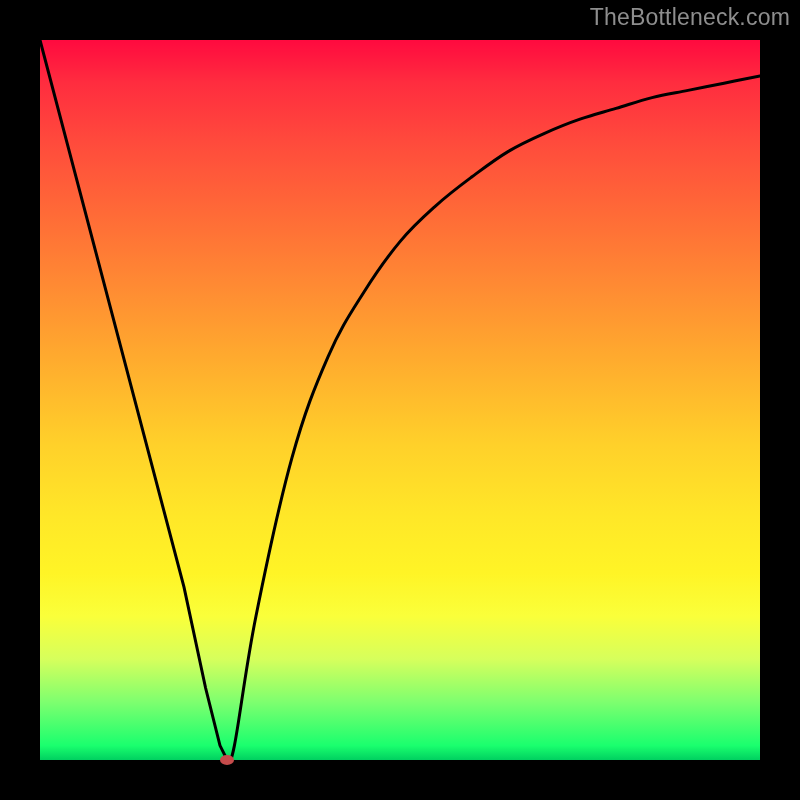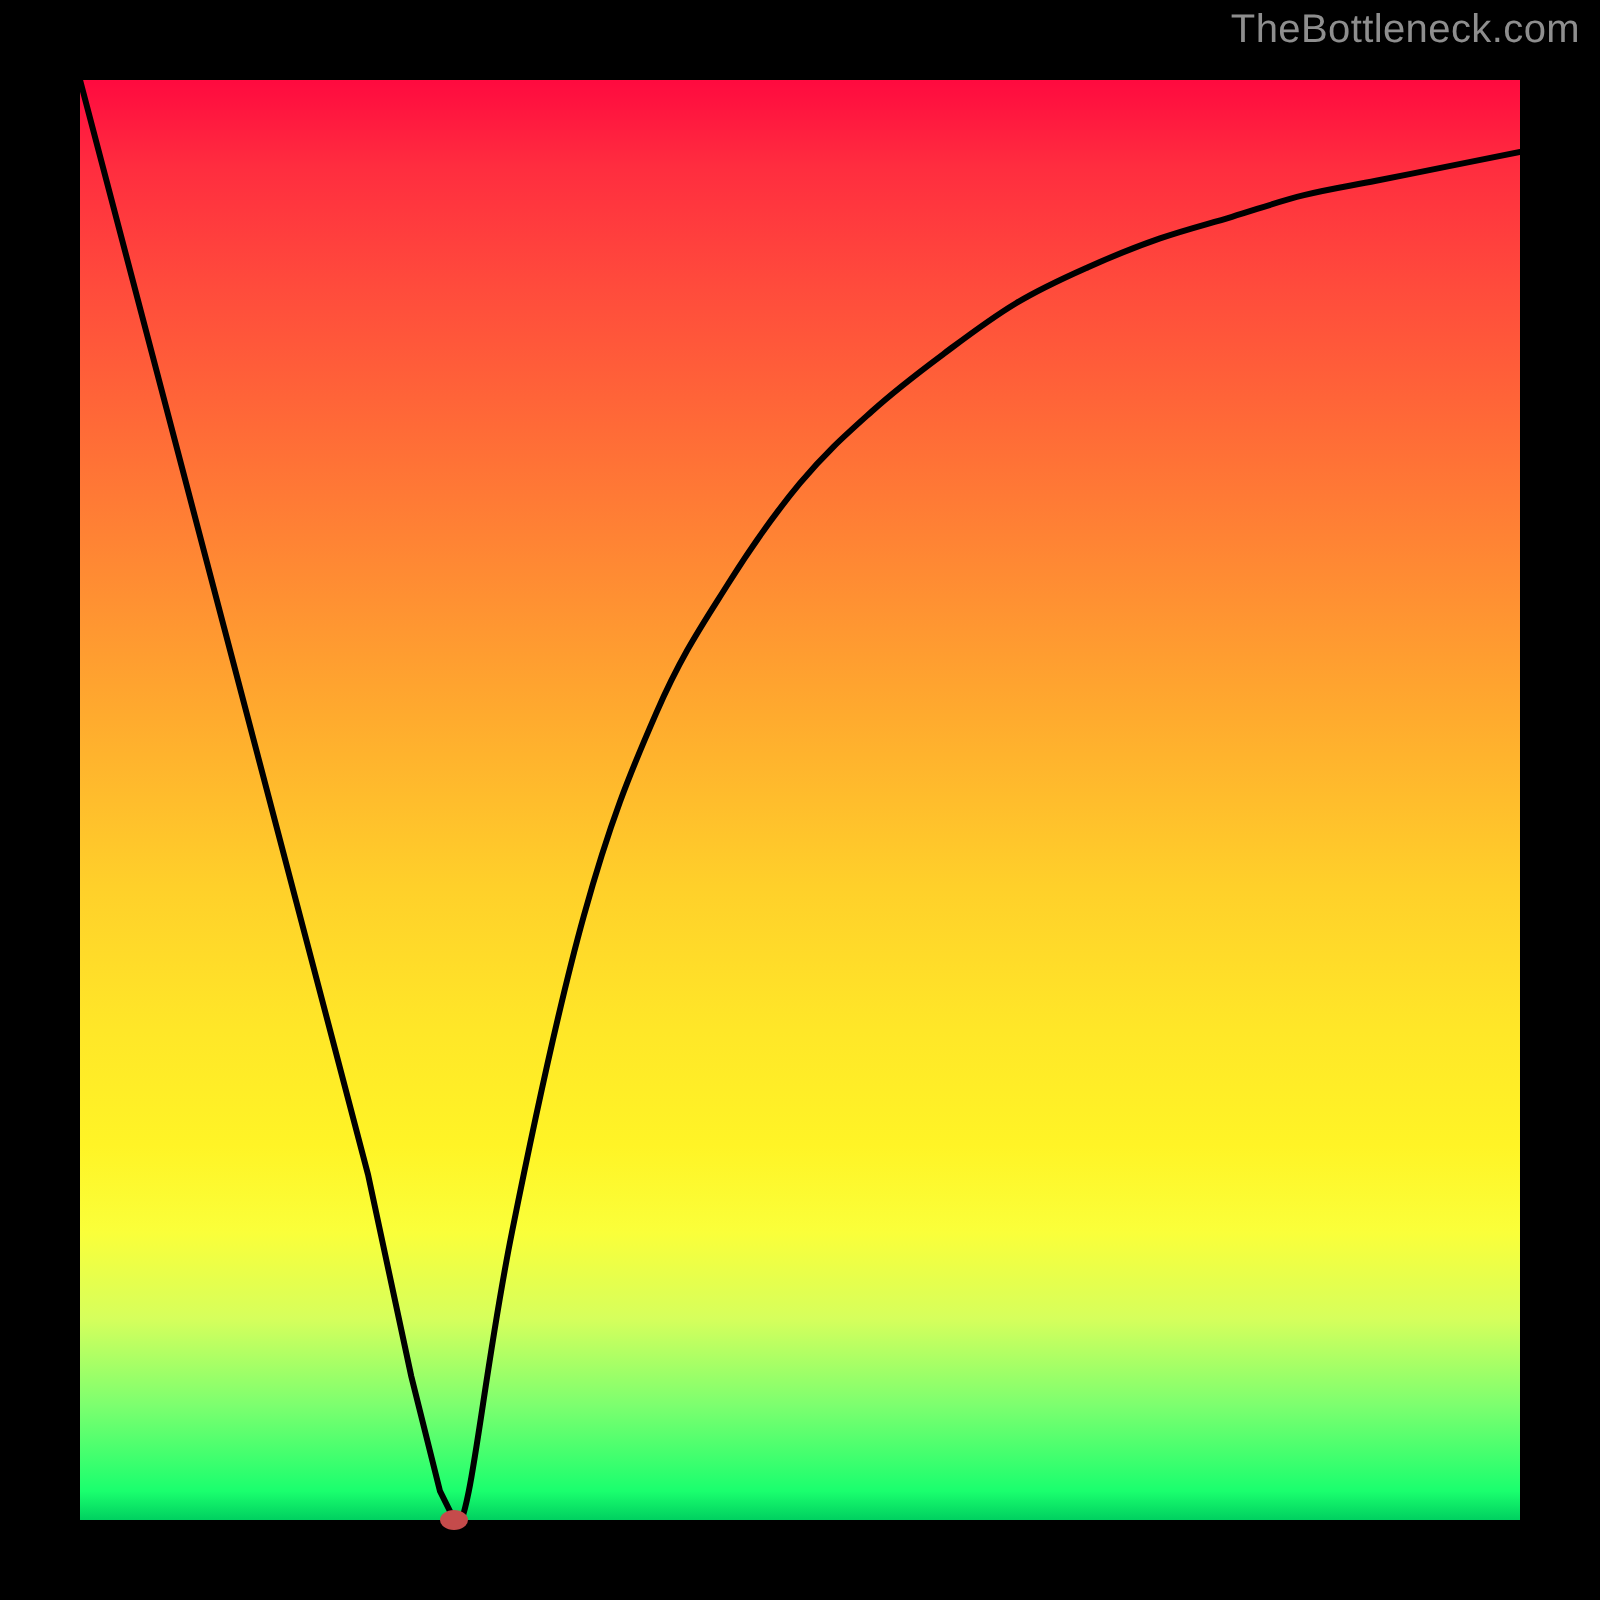--- a/index.html
+++ b/index.html
@@ -54,21 +54,21 @@
     height: 10px;
     border-radius: 50%;
     background: #c54b4b;
     transform: translate(-50%, -50%);
   }
   .watermark {
     position: absolute;
     top: 4px;
     right: 10px;
     color: #8e8e8e;
-    font-size: 20px;
+    font-size: 23px;
     font-weight: 500;
     letter-spacing: 0.2px;
     margin-left: 40px;
   }
 </style>
 </head>
 <body>
 
 <div class="frame">
   <div class="watermark">TheBottleneck.com</div>

